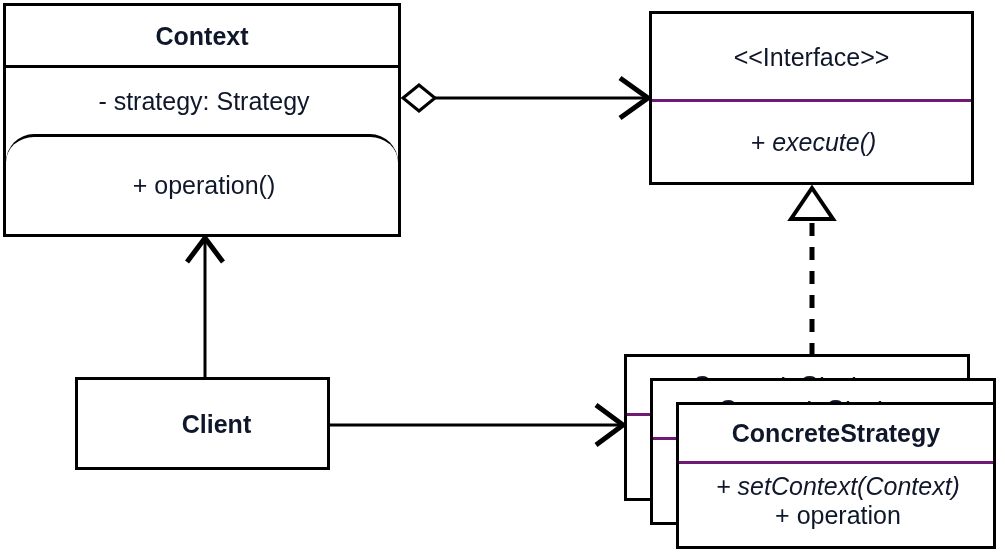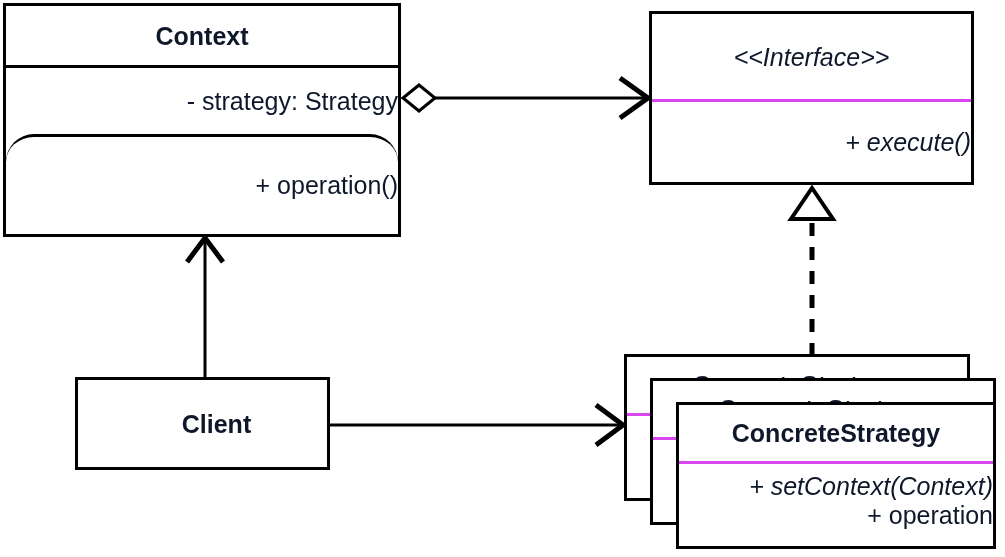--- a/index.html
+++ b/index.html
@@ -24,35 +24,34 @@
   }
   .compartment {
     box-sizing: border-box;
     display: flex;
     flex-direction: column;
     justify-content: center;
     overflow: hidden;
     white-space: nowrap;
   }
   .sep-black { border-top: 3px solid #000000; }
-  .sep-gray  { border-top: 3px solid #d946ef; }
+  .sep-gray  { border-top: 3px solid #701a75; }
   .title-line {
     text-align: center;
     font-weight: bold;
     font-size: 25px;
     line-height: 1.12;
   }
   .stereotype-line {
     text-align: center;
-    font-style: italic;
     font-size: 25px;
     line-height: 1.12;
   }
   .member-line {
-    text-align: right;
+    text-align: center;
     font-size: 25px;
     line-height: 1.15;
     padding-left: 4px;
   }
   .member-italic { font-style: italic; }
   svg.overlay {
     position: absolute;
     left: 0;
     top: 0;
     width: 1005px;

